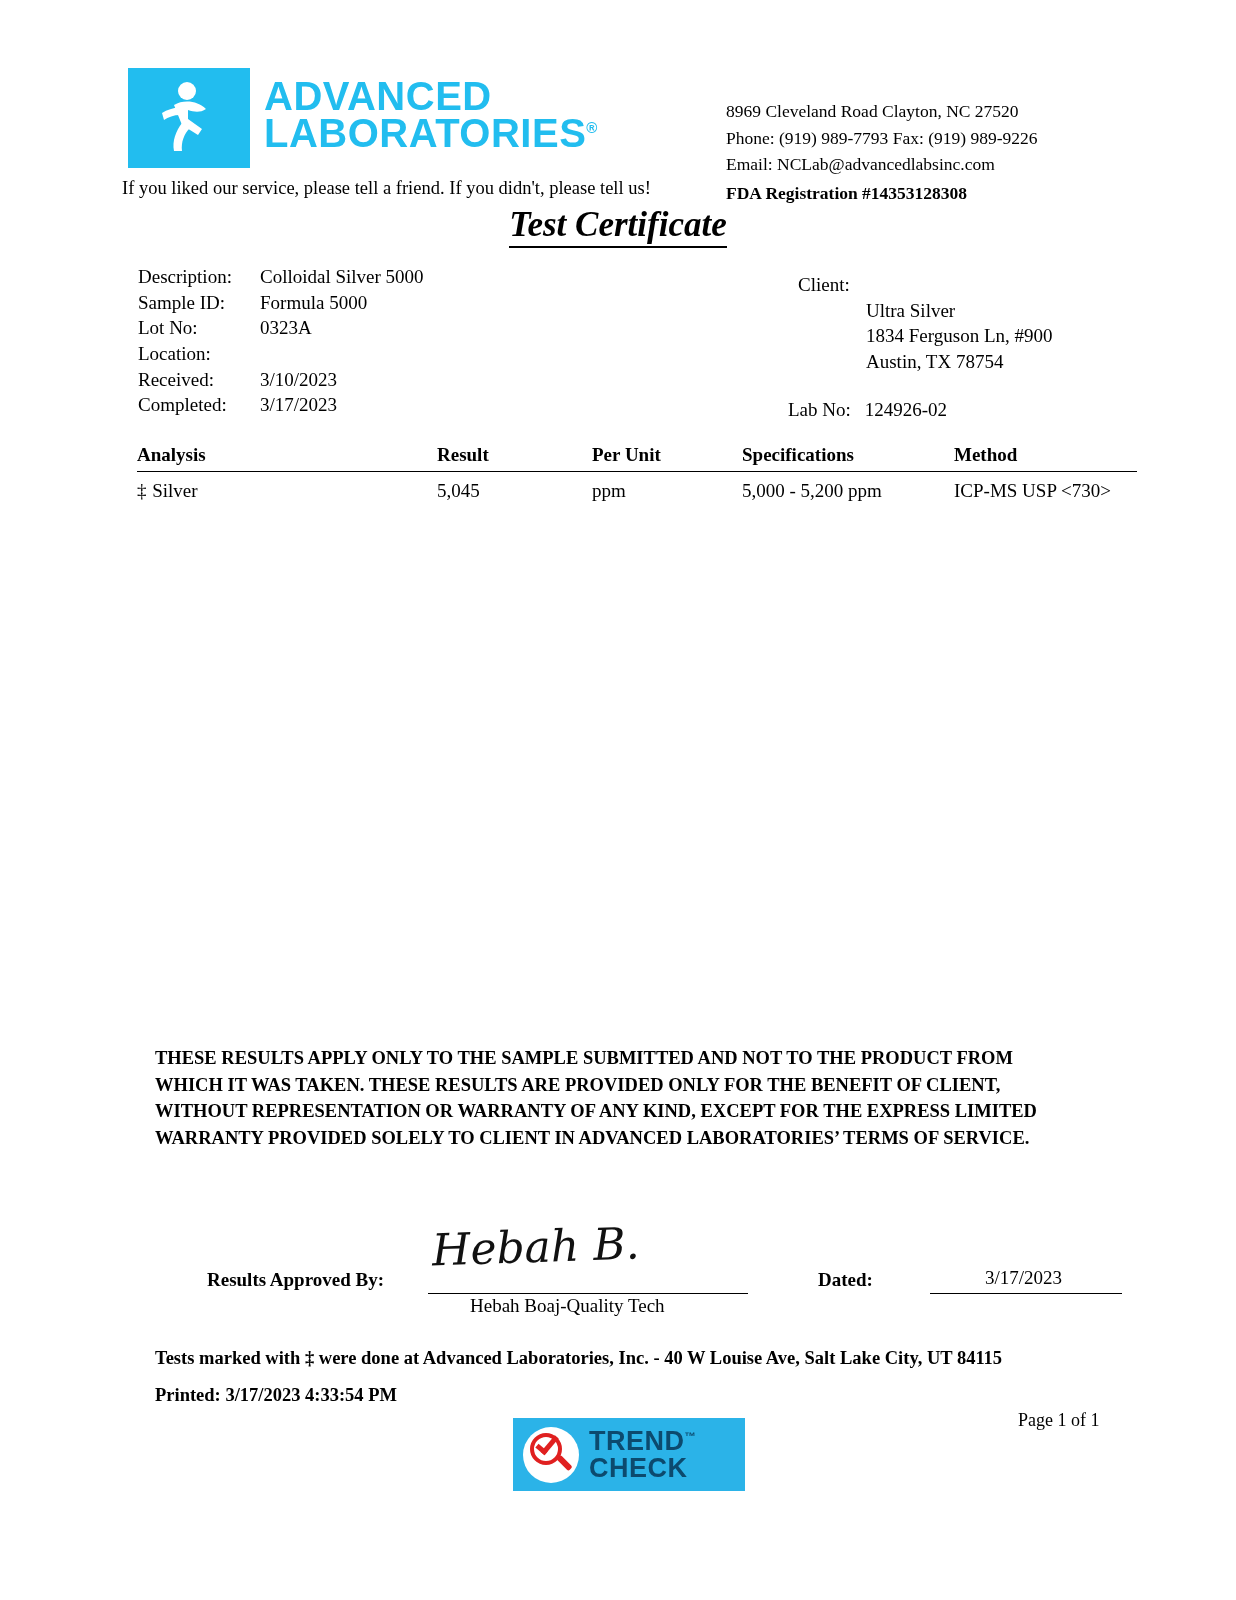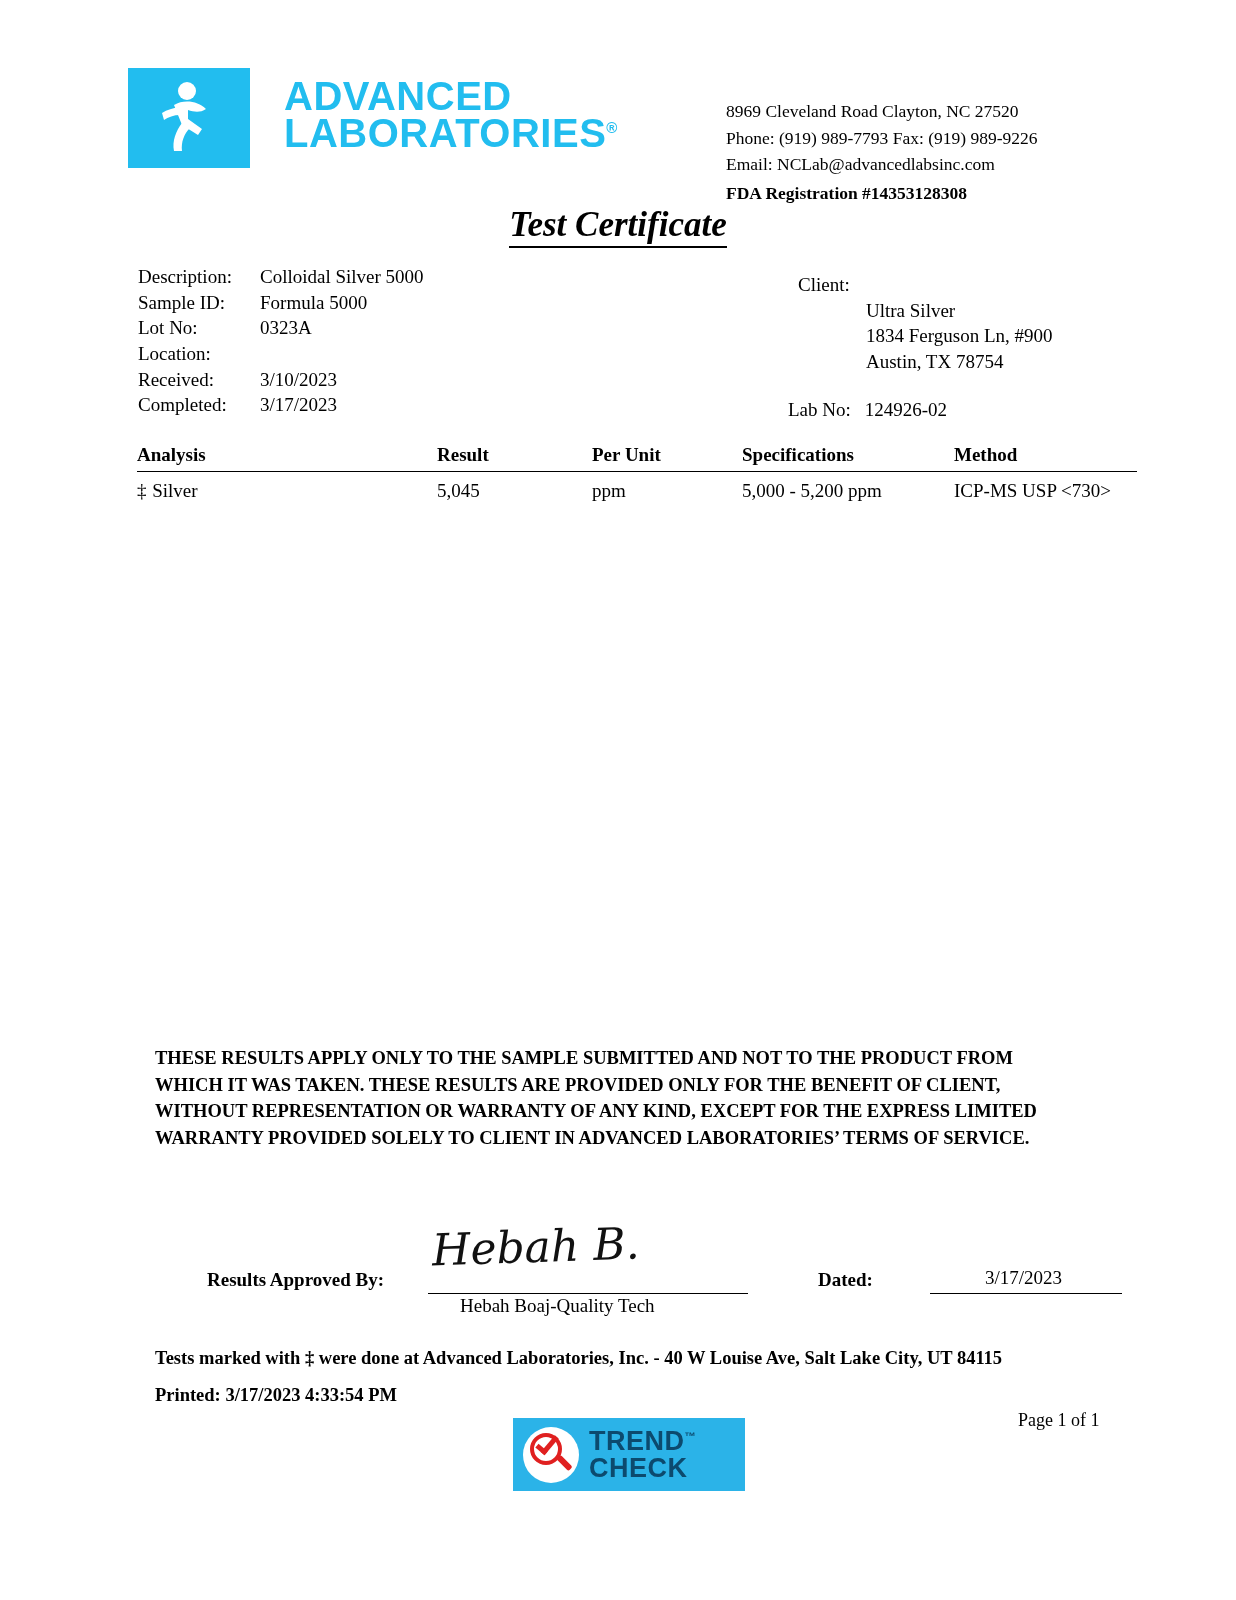--- a/index.html
+++ b/index.html
@@ -23,21 +23,20 @@
     left: 0;
     width: 1236px;
     height: 130px;
   }
   .logo-block {
     position: absolute;
     left: 128px;
     top: 0;
     display: flex;
     align-items: flex-start;
-    gap: 20px;
   }
   .logo-mark {
     width: 122px;
     height: 100px;
     background: #22bdef;
     position: relative;
     flex: none;
   }
   .logo-mark svg {
     position: absolute;
@@ -212,21 +211,21 @@
     top: 6px;
     font-family: "DejaVu Serif", serif;
     font-size: 44px;
     font-style: italic;
     color: #111;
     white-space: nowrap;
     transform: rotate(-2deg);
   }
   .sig-name {
     position: absolute;
-    left: 460px;
+    left: 470px;
     top: 80px;
     font-size: 19px;
   }
   .dated-label {
     position: absolute;
     left: 818px;
     top: 54px;
     font-size: 19px;
     font-weight: bold;
   }
@@ -338,20 +337,21 @@
       </svg>
     </div>
     <div class="logo-words">
       <span class="logo-line1">ADVANCED</span>
       <span class="logo-line2">
         <span>LABORATORIES</span><span class="logo-reg">®</span>
       </span>
     </div>
   </div>
 
+  <div class="tagline">If you liked our service, please tell a friend.  If you didn't, please tell us!</div>
 
   <div class="contact">
     <div>8969 Cleveland Road Clayton, NC 27520</div>
     <div>Phone: (919) 989-7793 Fax: (919) 989-9226</div>
     <div>Email: NCLab@advancedlabsinc.com</div>
     <div class="fda">FDA Registration #14353128308</div>
   </div>
 </div>
 
 <div class="doc-title">

